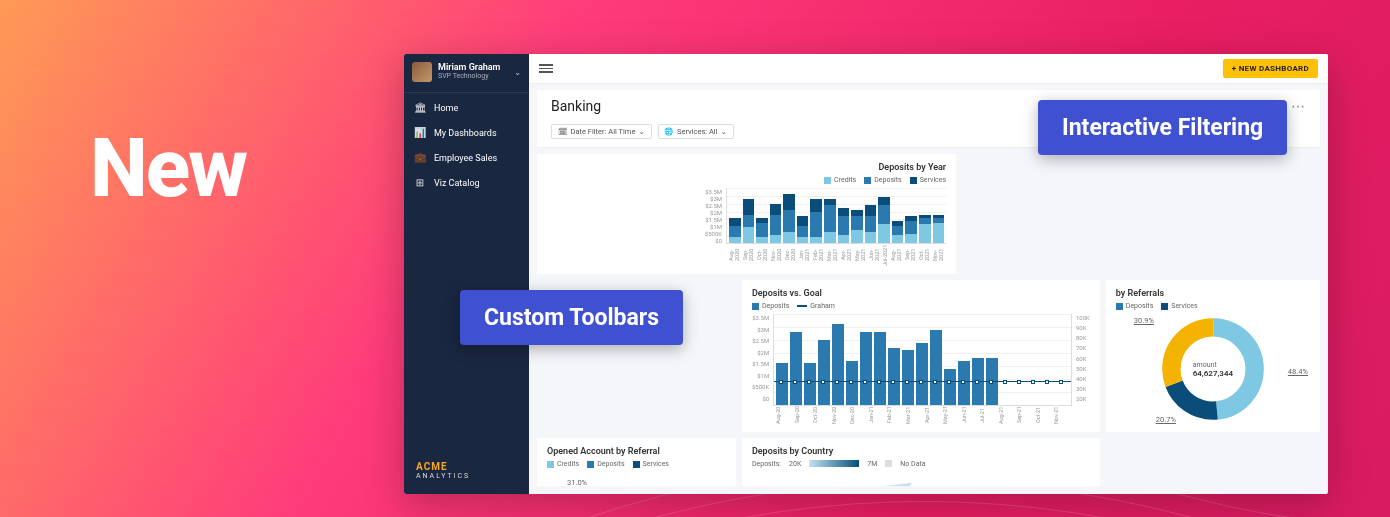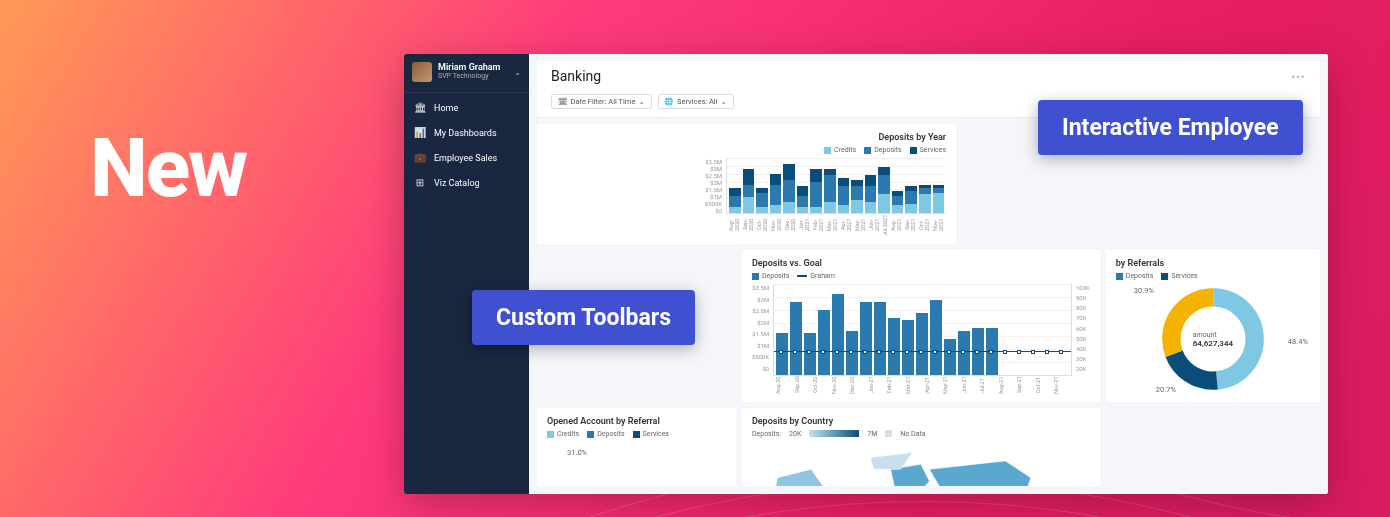--- a/index.html
+++ b/index.html
@@ -194,21 +194,21 @@
 .combo-bars::before { content: ""; position: absolute; inset: 0; background: repeating-linear-gradient(to top, transparent 0, transparent calc(100%/7 - 1px), #f0f0f0 calc(100%/7 - 1px), #f0f0f0 calc(100%/7)); pointer-events:none; }
 .cbar { flex: 1; background: #2a7ab0; max-width: 12px; position: relative; z-index: 1; }
 .target-line { position: absolute; left: 0; right: 0; border-top: 1.5px solid #0a4d7a; z-index: 2; }
 .target-line::after { content:""; position:absolute; left:0; right:0; top:-3px; height:6px; background: radial-gradient(circle, #fff 1.5px, #0a4d7a 1.5px, #0a4d7a 2.5px, transparent 2.5px) repeat-x; background-size: 14px 6px; }
 .y-axis-r { display: flex; flex-direction: column; justify-content: space-between; padding-left: 4px; padding-bottom: 22px; }
 
 .donut-wrap { flex: 1; display: flex; align-items: center; justify-content: center; position: relative; }
 .donut-svg { width: 110px; height: 110px; }
 .donut-center { position: absolute; text-align: left; font-size: 7px; color: #666; }
 .donut-center .amt { font-size: 8px; color: #333; font-weight: 600; }
-.pct-label { position: absolute; font-size: 7.5px; color: #666; }
+.pct-label { position: absolute; font-size: 7.5px; color: #666; text-decoration: underline; }
 
 .pie-wrap { flex: 1; display: flex; align-items: center; justify-content: center; position: relative; }
 
 .map-wrap { flex: 1; position: relative; overflow: hidden; }
 .map-svg { width: 100%; height: 100%; }
 
 .callout {
   position: absolute;
   background: #3f51d1;
   color: #fff;
@@ -260,23 +260,35 @@
       <span data-name="sidebar-item-label">My Dashboards</span>
     </div>
     <div class="nav-item" data-name="sidebar-item-employee-sales">
       <span class="icon" data-name="sales-icon">💼</span>
       <span data-name="sidebar-item-label">Employee Sales</span>
     </div>
     <div class="nav-item" data-name="sidebar-item-viz-catalog">
       <span class="icon" data-name="catalog-icon">⊞</span>
       <span data-name="sidebar-item-label">Viz Catalog</span>
     </div>
+    <div class="brand" data-name="brand-logo">
+      <div class="main">ACME</div>
+      <div class="sub">ANALYTICS</div>
+    </div>
   </div>
 
   <div class="main-area" data-name="main-area">
+    <div class="topbar" data-name="topbar">
+      <div class="hamburger" data-name="hamburger-icon">
+          <span></span>
+          <span></span>
+          <span></span>
+        </div>
+      <div class="new-dash-btn" data-name="new-dashboard-button">+  NEW DASHBOARD</div>
+    </div>
 
     <div class="page-title-row" data-name="page-header">
       <div class="page-title" data-name="page-title">Banking</div>
       <div class="more-icon" data-name="more-icon">⋯</div>
     </div>
     <div class="filter-row" data-name="filter-row">
       <div class="filter-pill" data-name="filter-date">
         <span data-name="filter-icon">🗓</span>
         <span>Date Filter: All Time</span>
         <span data-name="chevron-down-icon">⌄</span>
@@ -579,14 +591,14 @@
               <path d="M70,8 L95,5 L88,15 L72,15 Z" fill="#c8e0ed"></path>
             </g>
           </svg>
         </div>
       </div>
 
     </div>
   </div>
 </div>
 
-<div class="callout" style="left:472px; top:290px;" data-name="callout-custom-toolbars">Custom Toolbars</div>
-<div class="callout" style="left:1038px; top:100px;" data-name="callout-interactive-filtering">Interactive Employee</div>
+<div class="callout" style="left:460px; top:290px;" data-name="callout-custom-toolbars">Custom Toolbars</div>
+<div class="callout" style="left:1038px; top:100px;" data-name="callout-interactive-filtering">Interactive Filtering</div>
 
 </body></html>

